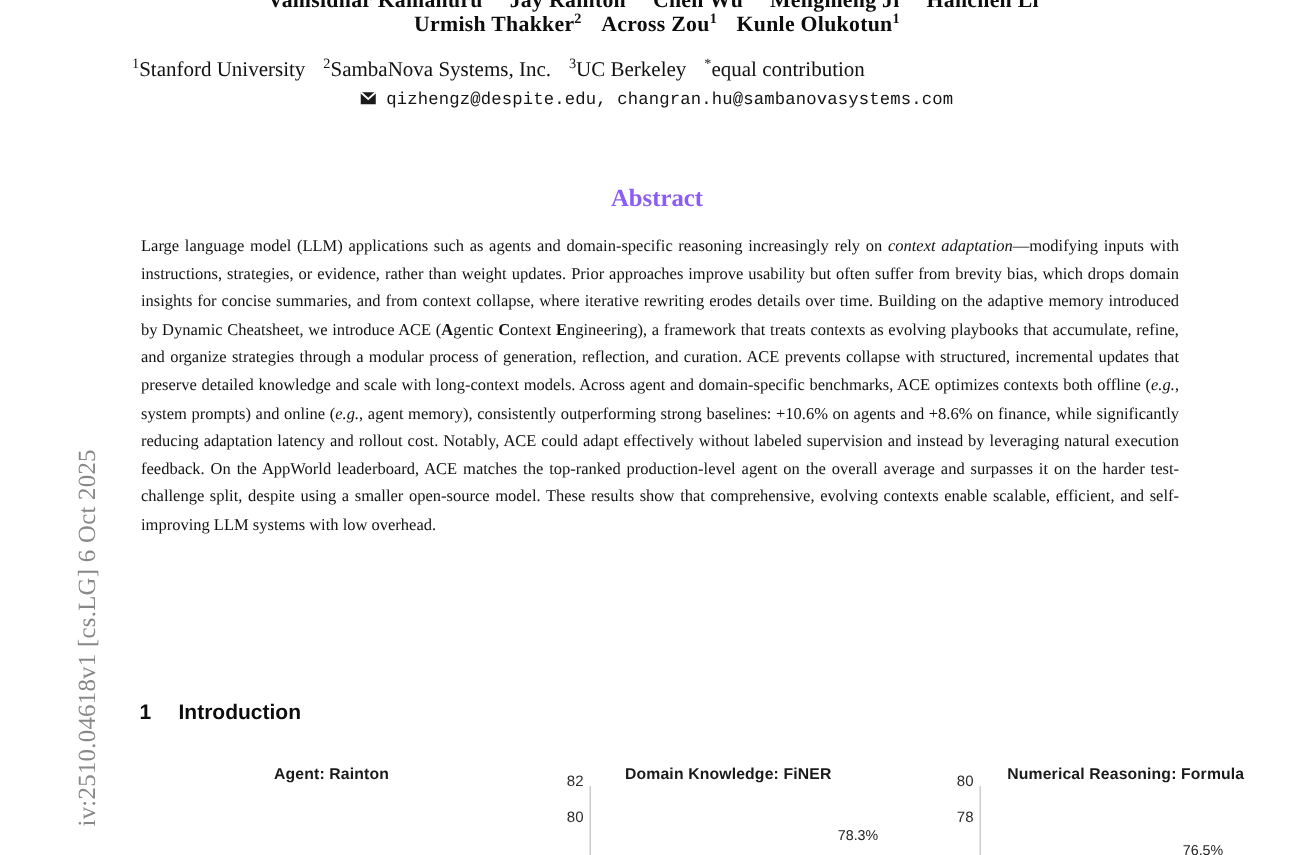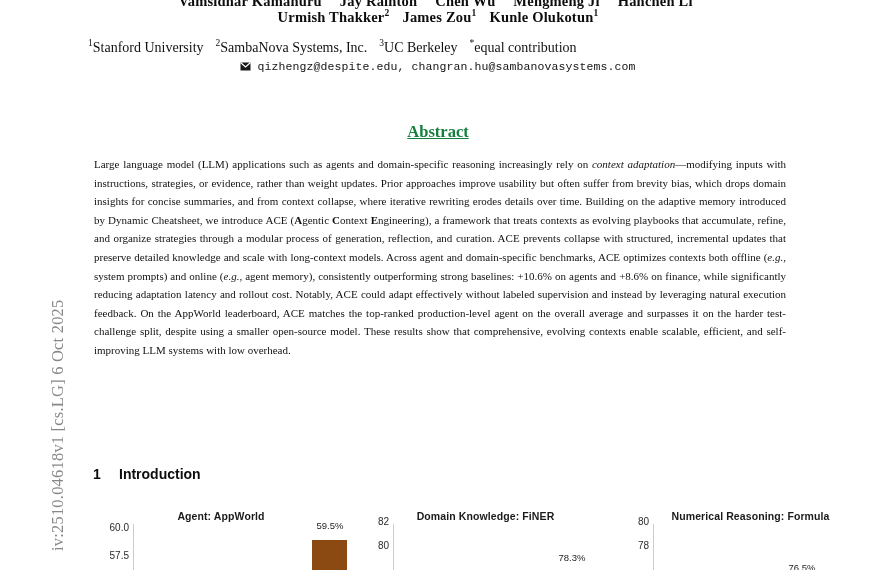--- a/index.html
+++ b/index.html
@@ -107,22 +107,21 @@
 
   
   #abstract-heading {
     position: absolute;
     left: 0; top: 122px;
     width: 700px;
     text-align: center;
     font-family: "Liberation Serif", serif;
     font-weight: bold;
     font-size: 16.5px;
-    color: #15803d;
-    text-decoration: underline;
+    color: #8b5cf6;
   }
   #abstract-body {
     position: absolute;
     left: 6px; top: 155px;
     width: 692px;
     font-family: "Liberation Serif", serif;
     font-size: 11px;
     line-height: 18.6px;
     text-align: justify;
     color: #121212;
@@ -209,21 +208,21 @@
   }
 </style>
 </head>
 <body>
 
 <div id="arxiv-stamp">iv:2510.04618v1  [cs.LG]  6 Oct 2025</div>
 
 <div id="page-column">
 
   <div class="author-line" id="author-line-1"><span>Vamsidhar Kamanuru</span><span class="sup">*</span><span class="author-sep"></span><span>Jay Rainton</span><span class="sup">*</span><span class="author-sep"></span><span>Chen Wu</span><span class="sup">*</span><span class="author-sep"></span><span>Mengmeng Ji</span><span class="sup">2</span><span class="author-sep"></span><span>Hanchen Li</span><span class="sup">3</span></div>
-  <div class="author-line" id="author-line-2"><span>Urmish Thakker</span><span class="sup">2</span><span class="author-sep"></span><span>James Zou</span><span class="sup">1</span><span class="author-sep"></span><span>Kunle Olukotun</span><span class="sup">1</span></div>
+  <div class="author-line" id="author-line-2"><span>Urmish Thakker</span><span class="sup">2</span><span class="author-sep"></span><span>Across Zou</span><span class="sup">1</span><span class="author-sep"></span><span>Kunle Olukotun</span><span class="sup">1</span></div>
 
   <div id="affiliations"><span class="sup">1</span><span>Stanford University</span><span class="aff-sep"></span><span class="sup">2</span><span>SambaNova Systems, Inc.</span><span class="aff-sep"></span><span class="sup">3</span><span>UC Berkeley</span><span class="aff-sep"></span><span class="sup">*</span><span>equal contribution</span></div>
 
   <div id="emails">
     <span id="envelope-icon">
       <svg width="11" height="9" viewBox="0 0 11 9" aria-hidden="true">
         <rect x="0.5" y="0.5" width="10" height="8" fill="#1a1a1a"></rect>
         <polyline points="0.5,0.5 5.5,5 10.5,0.5" fill="none" stroke="#ffffff" stroke-width="1.2"></polyline>
       </svg>
     </span><span id="emails-text">qizhengz@despite.edu, changran.hu@sambanovasystems.com</span>
@@ -232,27 +231,21 @@
   <div id="abstract-heading">Abstract</div>
   <div id="abstract-body"><span>Large language model (LLM) applications such as agents and domain-specific reasoning increasingly rely on </span><i>context adaptation</i><span>—modifying inputs with instructions, strategies, or evidence, rather than weight updates. Prior approaches improve usability but often suffer from brevity bias, which drops domain insights for concise summaries, and from context collapse, where iterative rewriting erodes details over time. Building on the adaptive memory introduced by Dynamic Cheatsheet, we introduce ACE (</span><b>A</b><span>gentic </span><b>C</b><span>ontext </span><b>E</b><span>ngineering), a framework that treats contexts as evolving playbooks that accumulate, refine, and organize strategies through a modular process of generation, reflection, and curation. ACE prevents collapse with structured, incremental updates that preserve detailed knowledge and scale with long-context models. Across agent and domain-specific benchmarks, ACE optimizes contexts both offline (</span><i>e.g.</i><span>, system prompts) and online (</span><i>e.g.</i><span>, agent memory), consistently outperforming strong baselines: +10.6% on agents and +8.6% on finance, while significantly reducing adaptation latency and rollout cost. Notably, ACE could adapt effectively without labeled supervision and instead by leveraging natural execution feedback. On the AppWorld leaderboard, ACE matches the top-ranked production-level agent on the overall average and surpasses it on the harder test-challenge split, despite using a smaller open-source model. These results show that comprehensive, evolving contexts enable scalable, efficient, and self-improving LLM systems with low overhead.</span></div>
 
   <div id="section-intro">
     <span class="secnum">1</span><span>Introduction</span>
   </div>
 </div>
 
 <div id="figure-row">
   <div class="chart-panel" id="chart-panel-0">
-    <div class="chart-title">Agent: AppWorld</div>
-    <div class="chart-plot">
-      <div class="y-tick" style="top:-2px;">60.0</div>
-      <div class="y-tick" style="top:26px;">57.5</div>
-      <div class="bar" style="left:178px; width:35px; height:30px; background:#8c4a13;"></div>
-      <div class="bar-label" style="left:166px; width:60px; top:-4px;">59.5%</div>
-    </div>
+    <div class="chart-title">Agent: Rainton</div>
   </div>
 
   <div class="chart-panel" id="chart-panel-1">
     <div class="chart-title">Domain Knowledge: FiNER</div>
     <div class="chart-plot">
       <div class="y-tick" style="top:-8px;">82</div>
       <div class="y-tick" style="top:16px;">80</div>
       <div class="bar-label" style="left:148px; width:60px; top:28px;">78.3%</div>
     </div>
   </div>

